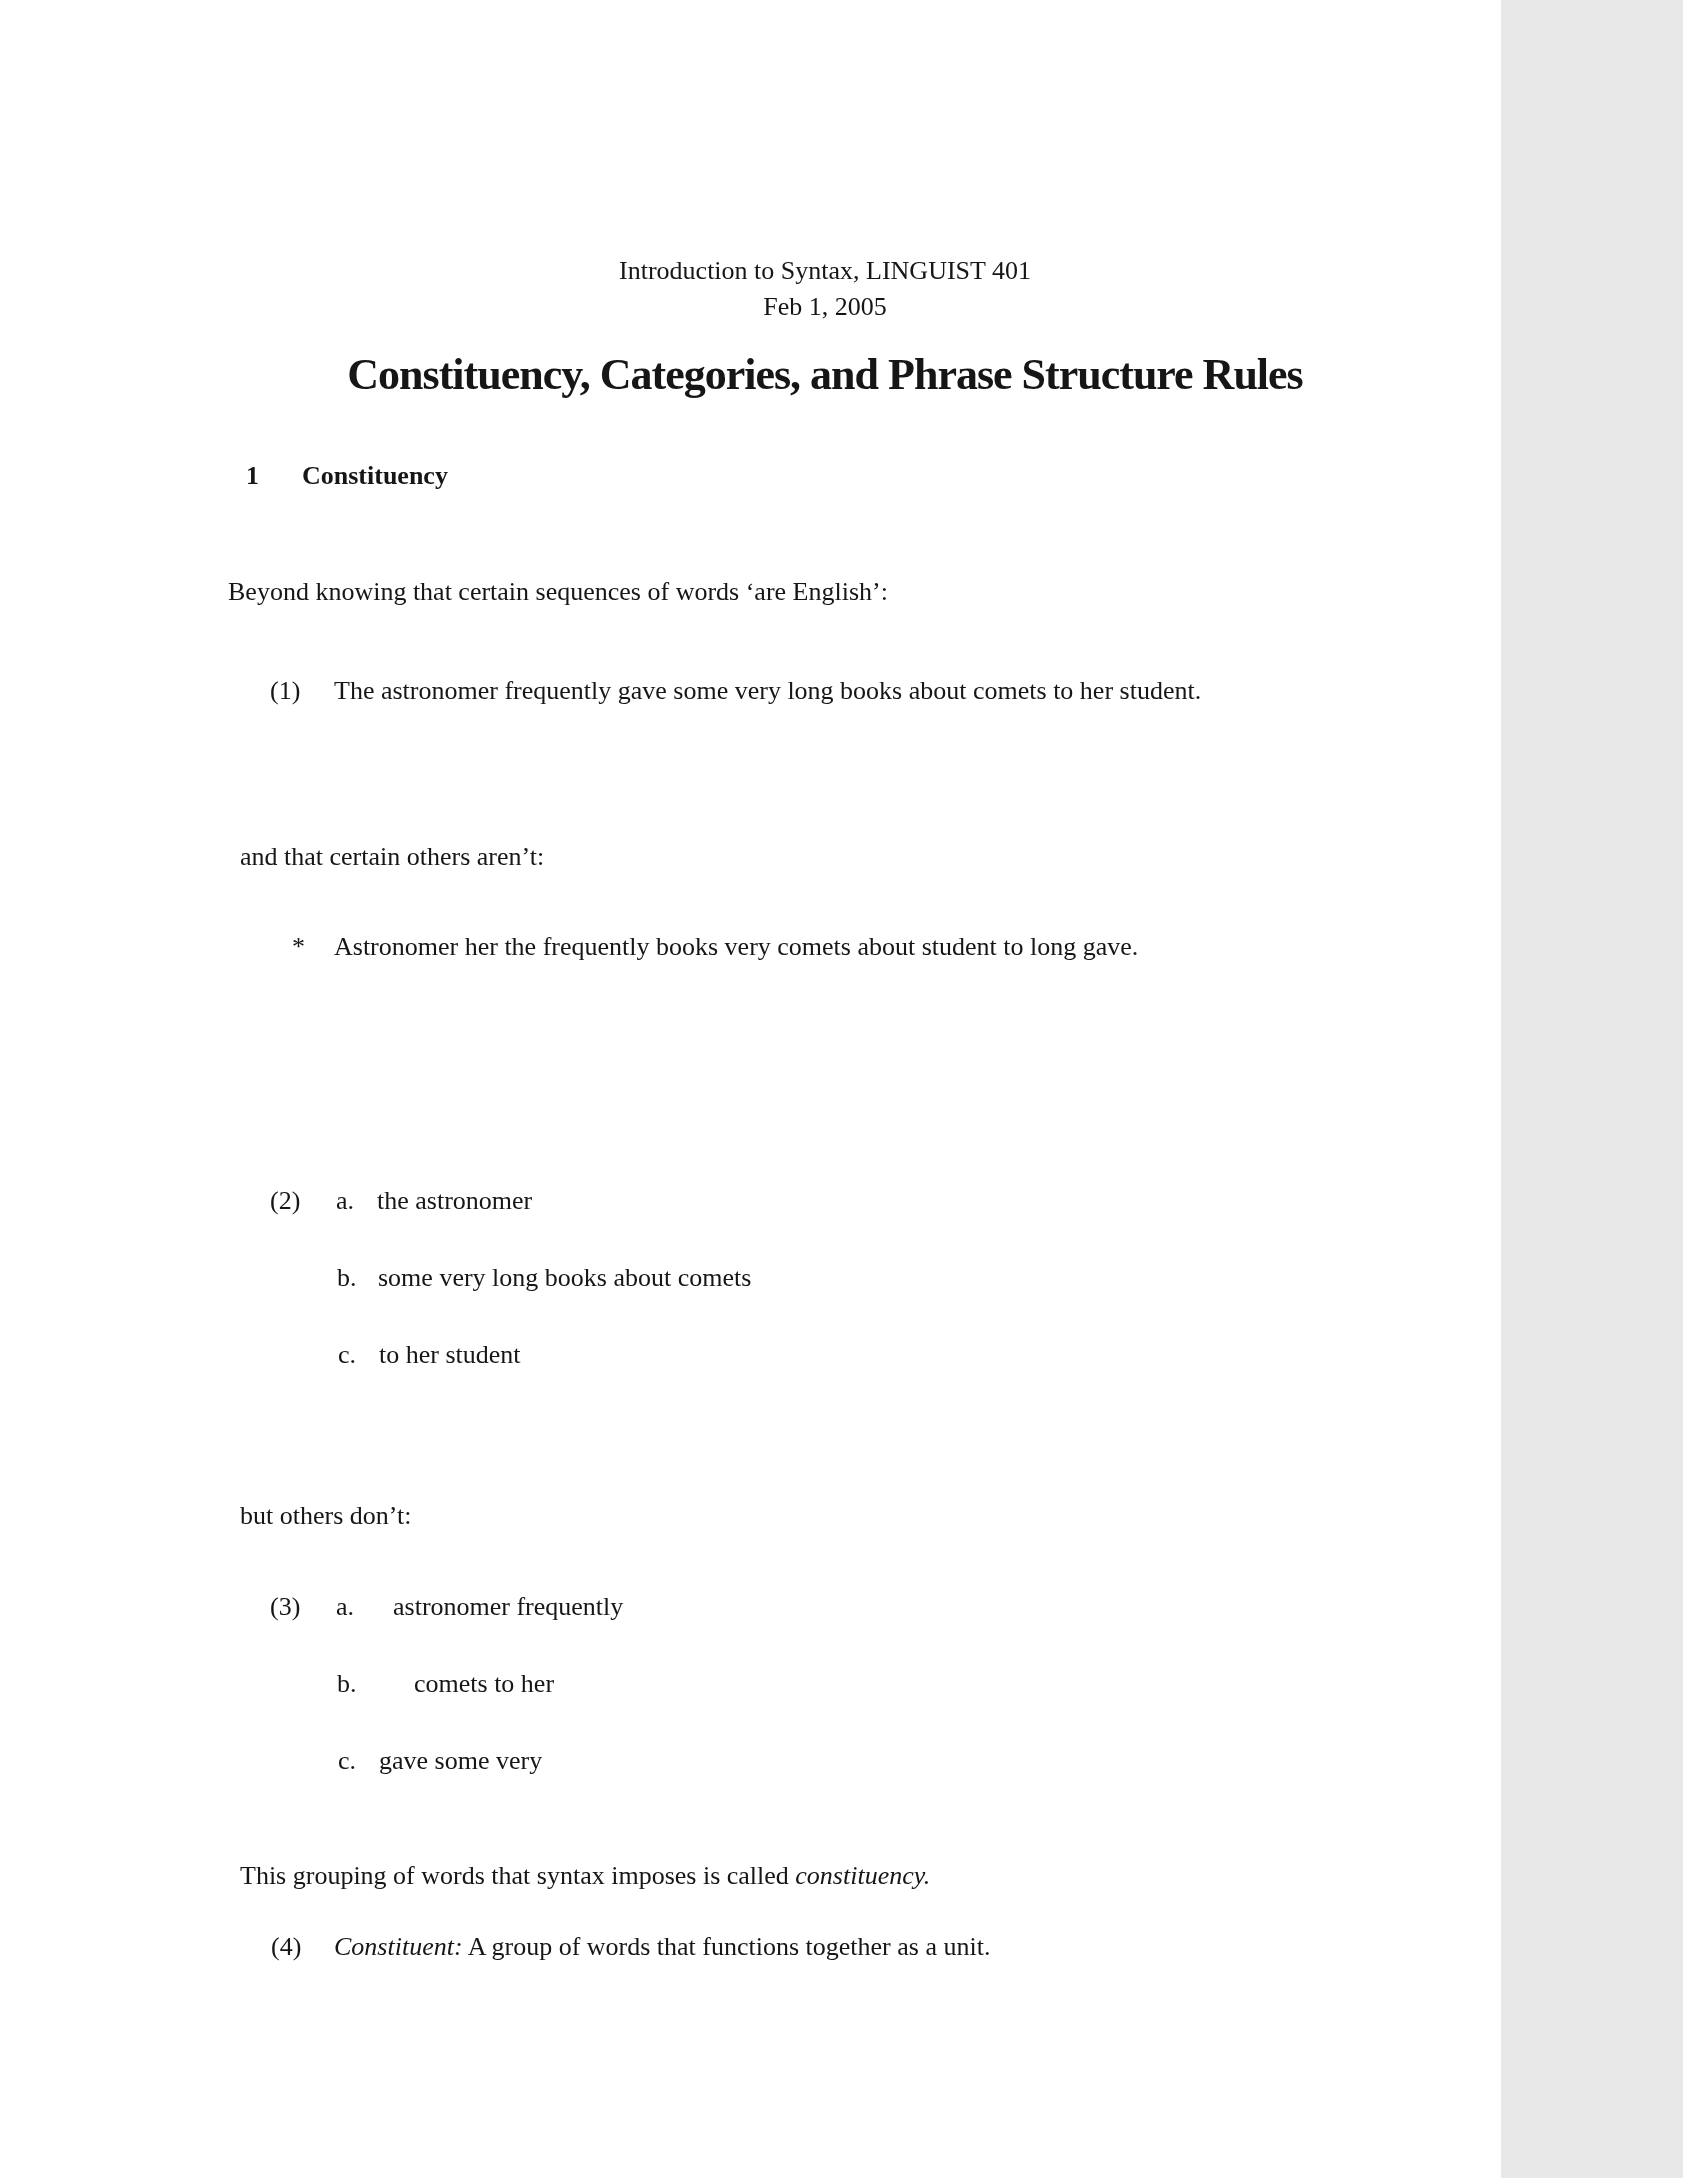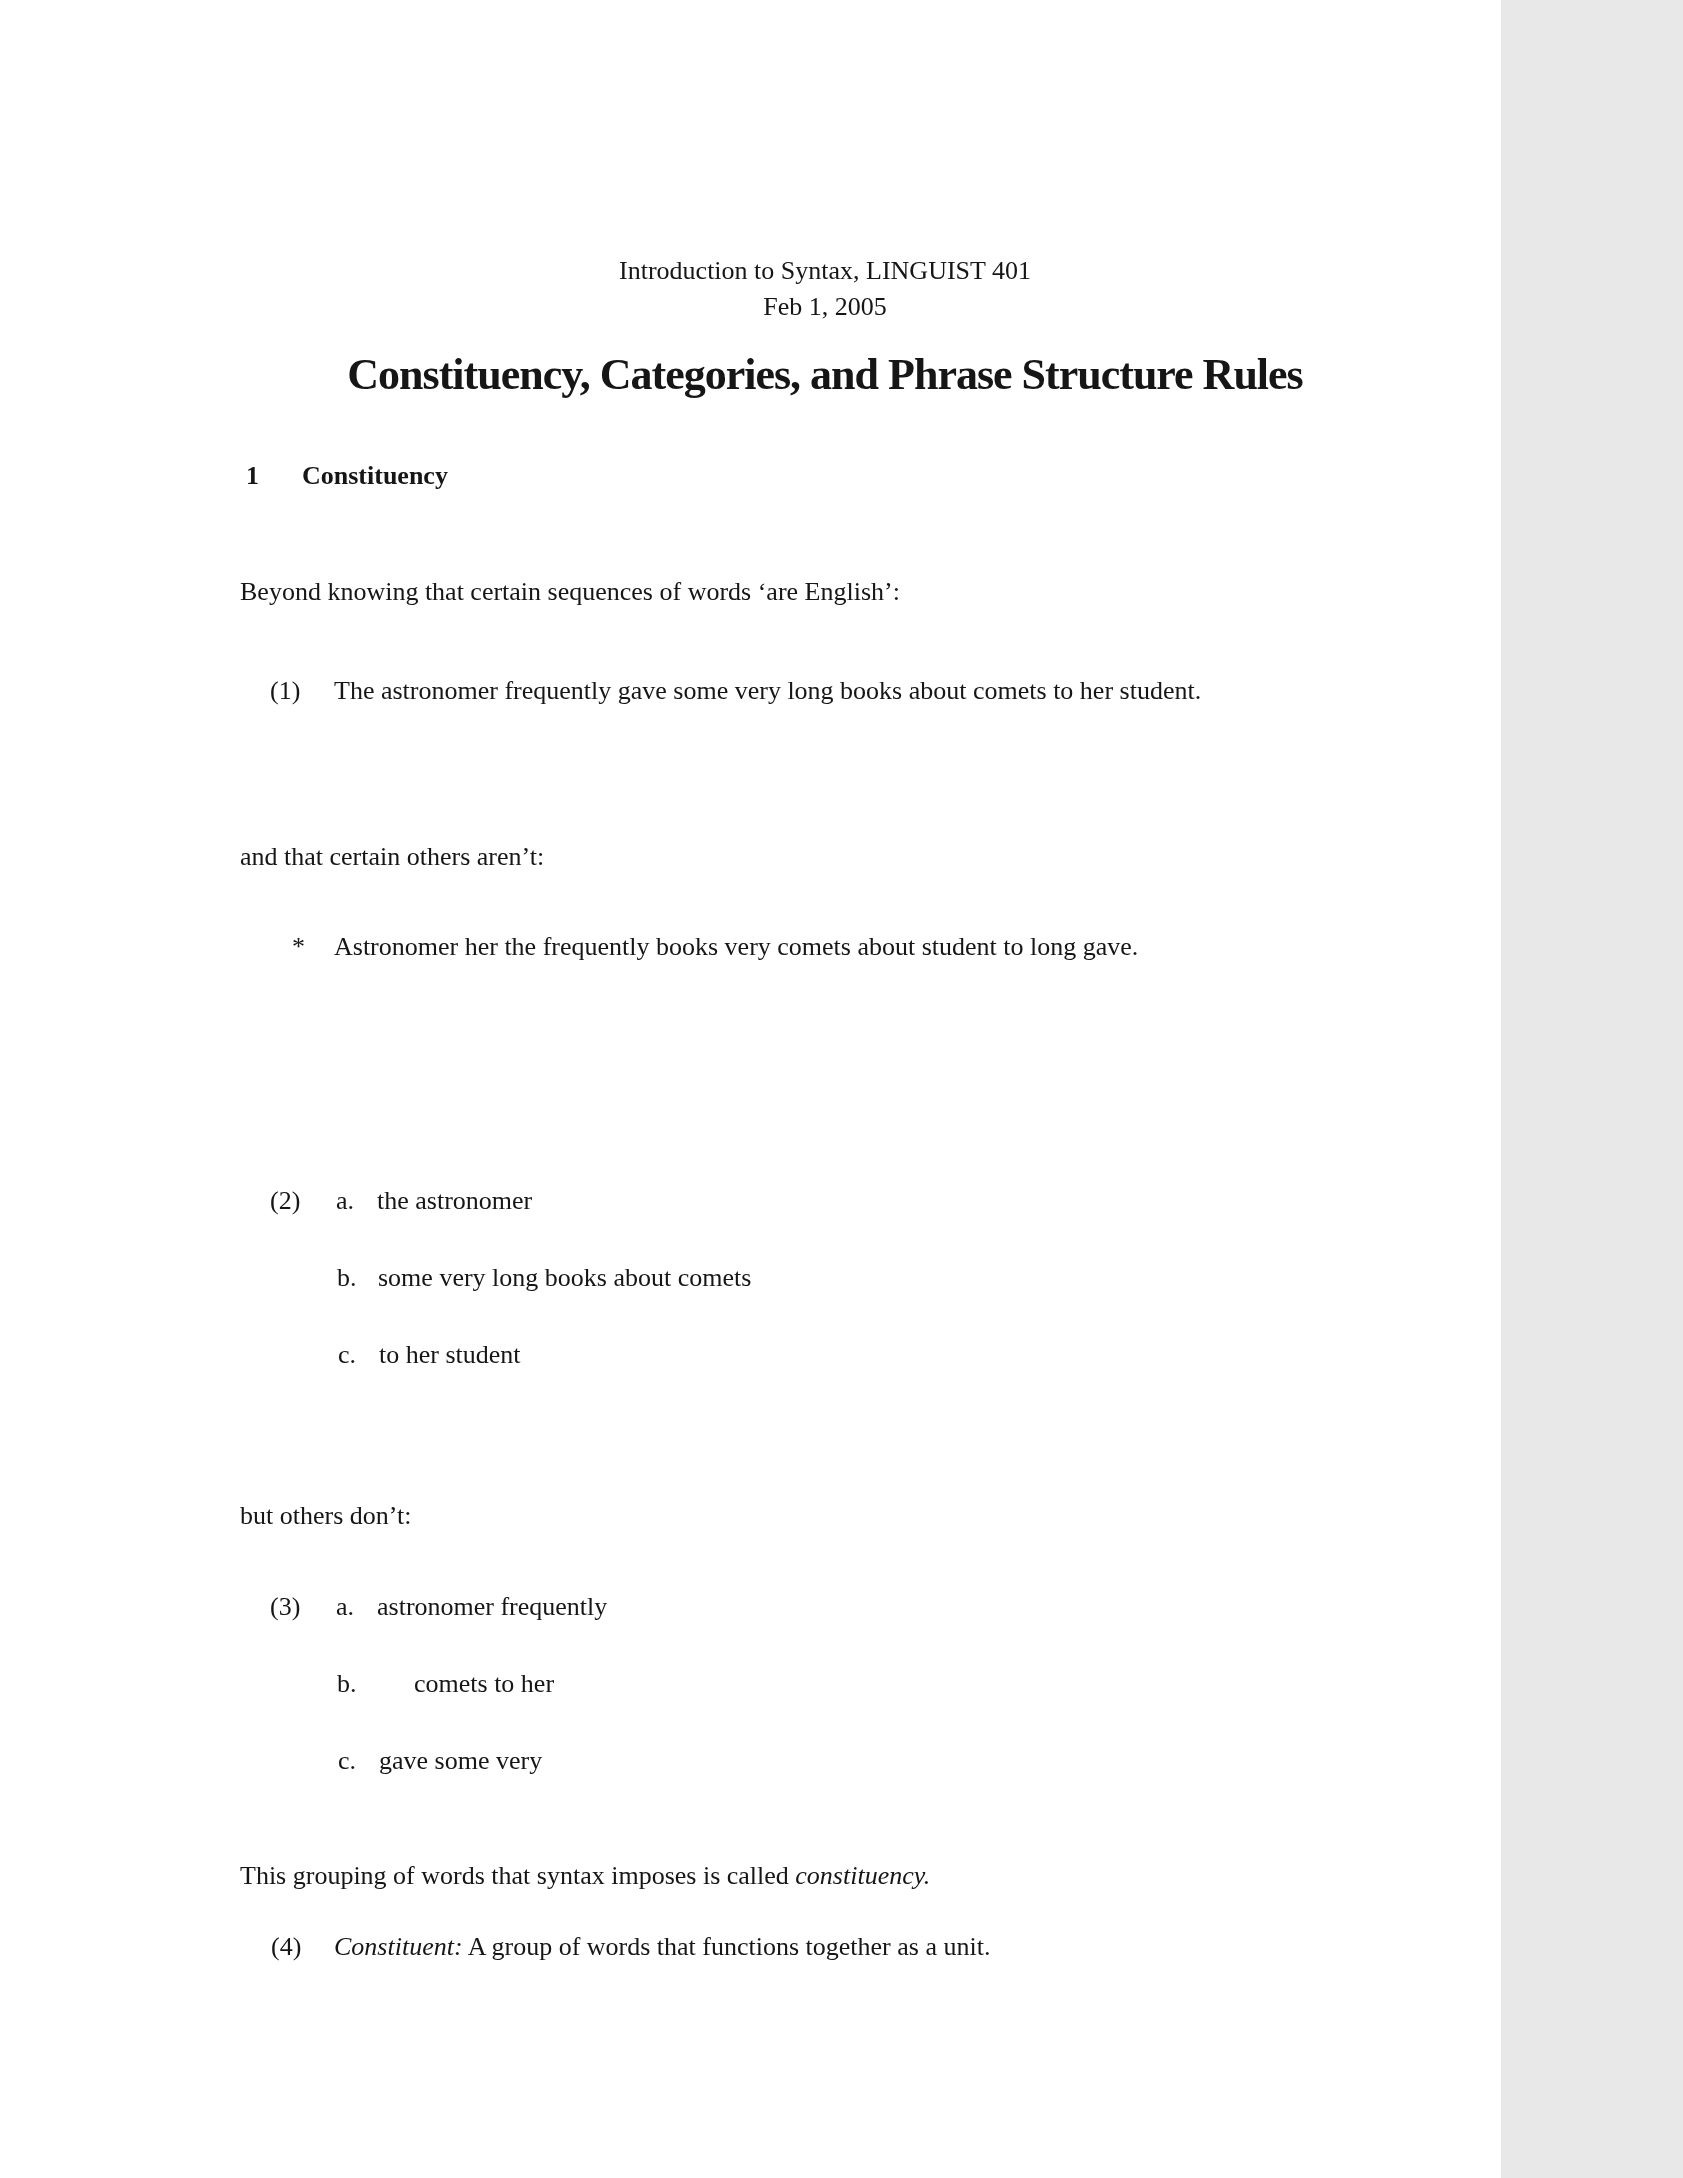--- a/index.html
+++ b/index.html
@@ -60,21 +60,21 @@
   <div class="line center" style="top:256px;">Introduction to Syntax, LINGUIST 401</div>
   <div class="line center" style="top:292px;">Feb 1, 2005</div>
 
   <div class="line center doc-title" style="top:352px;">Constituency, Categories, and Phrase Structure Rules</div>
 
   <div class="exrow section-head" style="top:461px;">
     <span class="abs" style="left:246px;">1</span>
     <span class="abs" style="left:302px;">Constituency</span>
   </div>
 
-  <div class="line" style="top:577px;left:240px;text-align:center;">Beyond knowing that certain sequences of words ‘are English’:</div>
+  <div class="line" style="top:577px;left:228px;text-align:center;">Beyond knowing that certain sequences of words ‘are English’:</div>
 
   <div class="exrow" style="top:676px;">
     <span class="abs" style="left:270px;">(1)</span>
     <span class="abs" style="left:334px;">The astronomer frequently gave some very long books about comets to her student.</span>
   </div>
 
   <div class="line" style="top:842px;left:240px;">and that certain others aren’t:</div>
 
   <div class="exrow" style="top:932px;">
     <span class="abs" style="left:292px;">*</span>
@@ -94,21 +94,21 @@
   <div class="exrow" style="top:1340px;">
     <span class="abs" style="left:338px;">c.</span>
     <span class="abs" style="left:379px;">to her student</span>
   </div>
 
   <div class="line" style="top:1501px;left:240px;">but others don’t:</div>
 
   <div class="exrow" style="top:1592px;">
     <span class="abs" style="left:270px;">(3)</span>
     <span class="abs" style="left:336px;">a.</span>
-    <span class="abs" style="left:377px;">astronomer frequently</span>
+    <span class="abs" style="left:393px;">astronomer frequently</span>
   </div>
   <div class="exrow" style="top:1669px;">
     <span class="abs" style="left:337px;">b.</span>
     <span class="abs" style="left:378px;margin-left:36px;">comets to her</span>
   </div>
   <div class="exrow" style="top:1746px;">
     <span class="abs" style="left:338px;">c.</span>
     <span class="abs" style="left:379px;">gave some very</span>
   </div>
 

